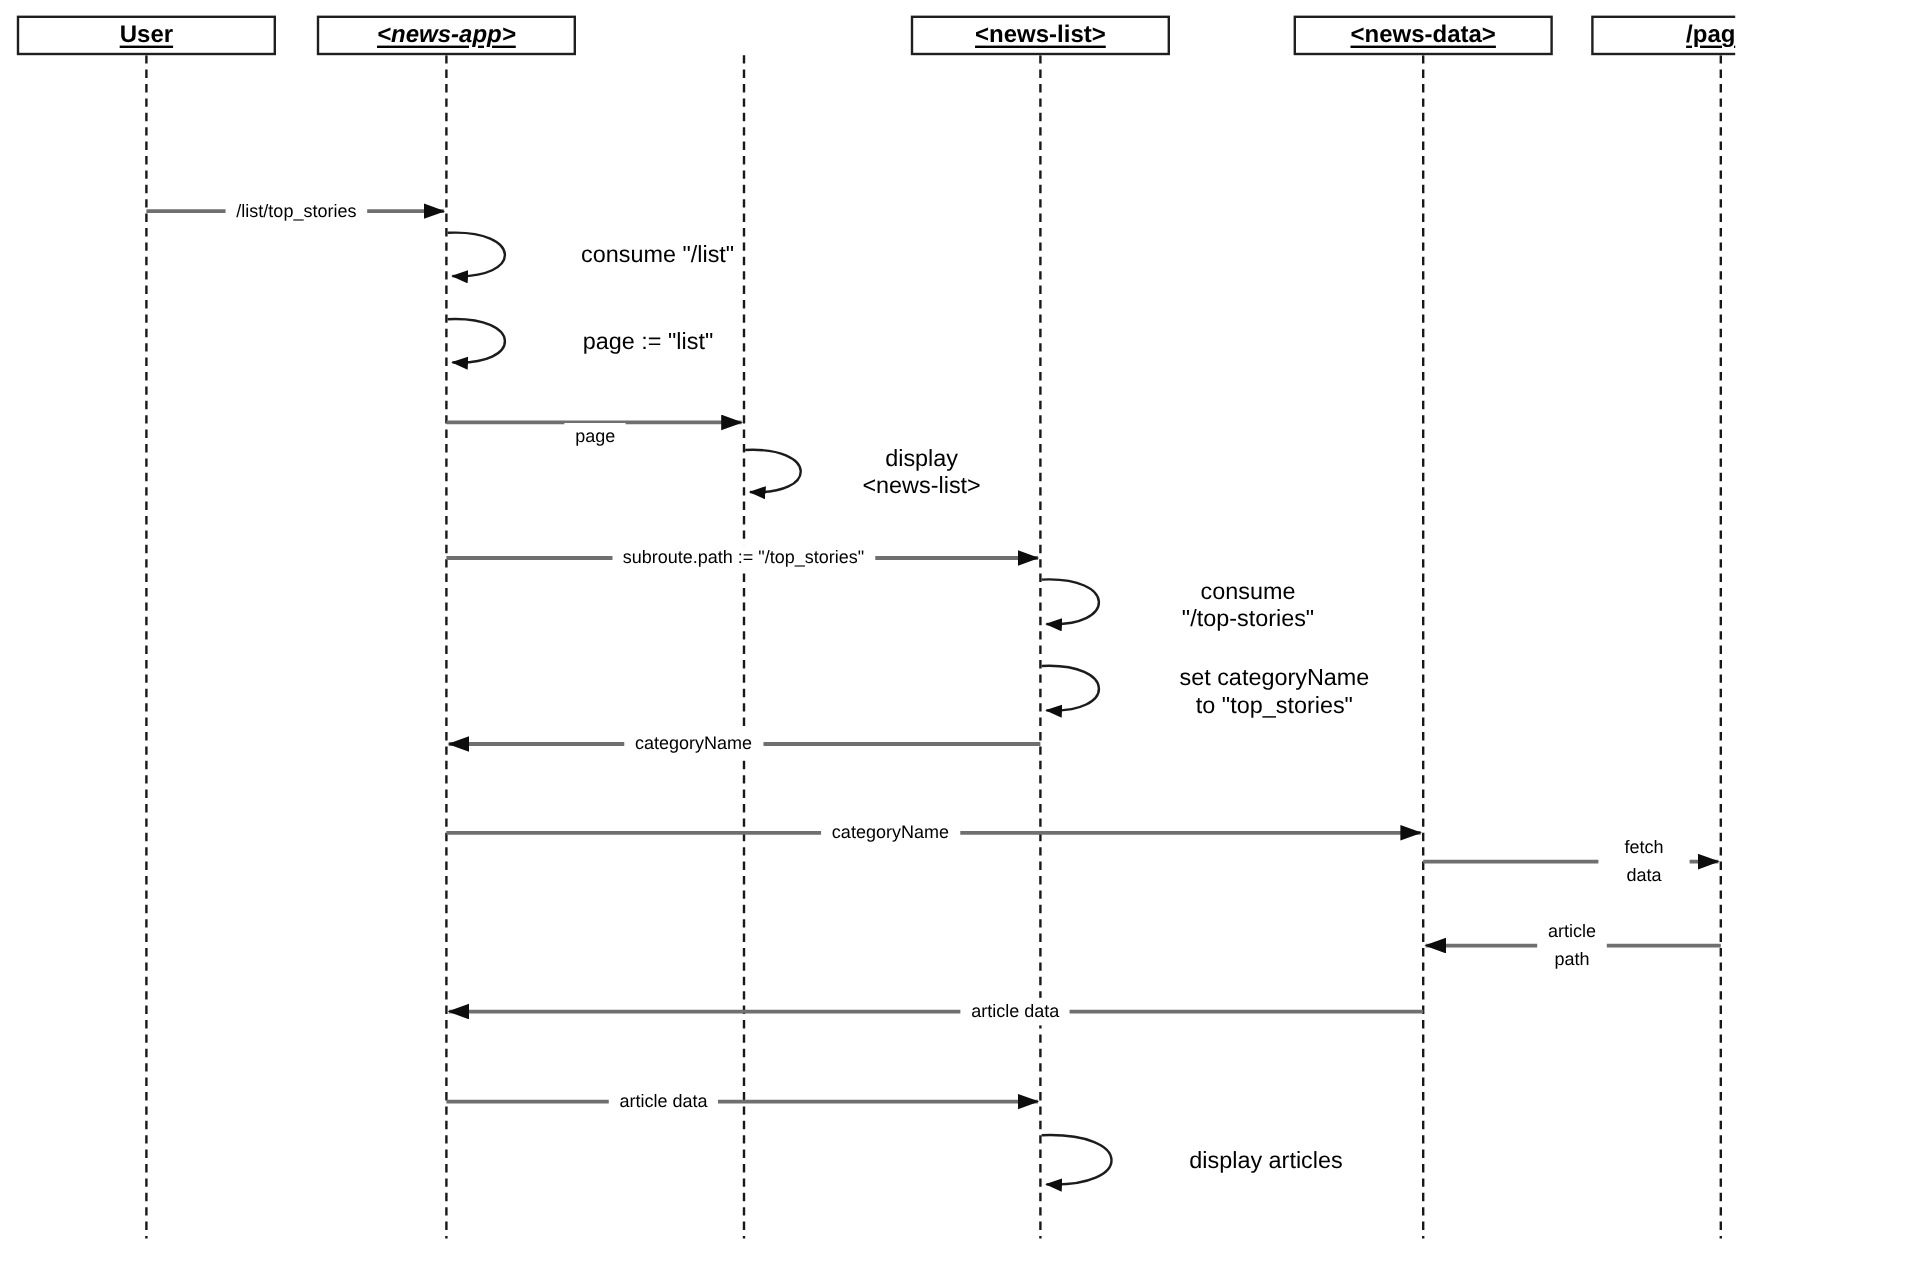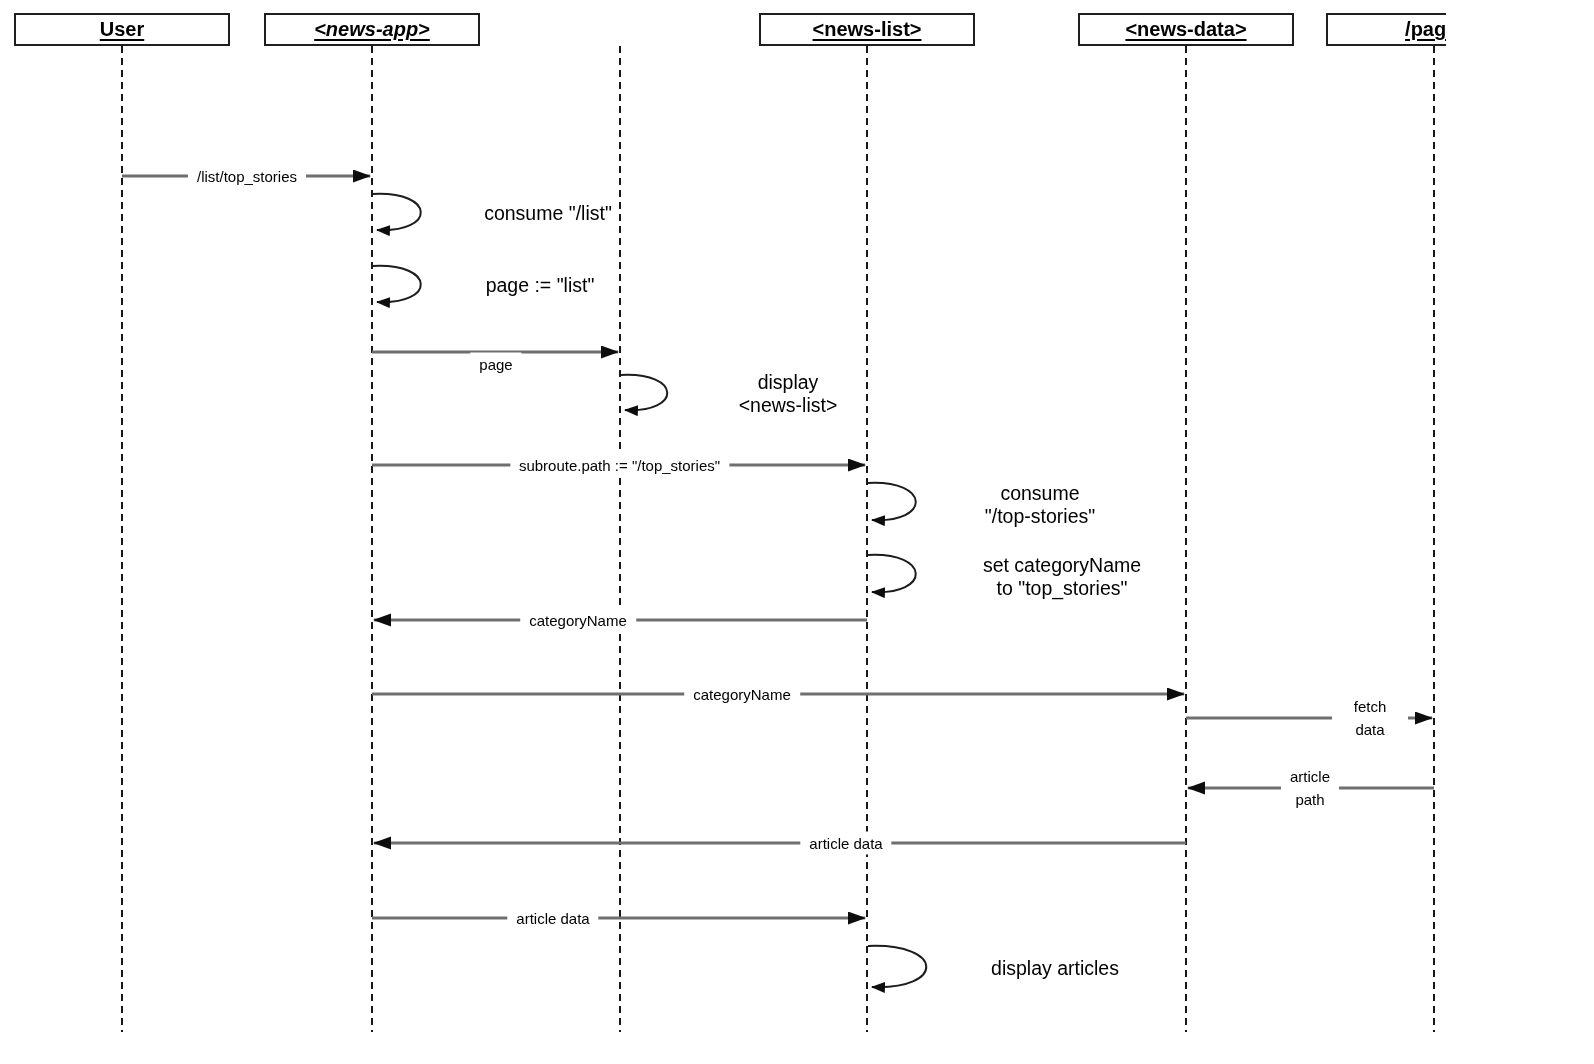--- a/index.html
+++ b/index.html
@@ -89,21 +89,21 @@
       <div class="pbox" style="left: 1078px;">
         <span>&lt;news-data&gt;</span>
       </div>
       <div class="pbox" style="left: 1326px;">
         <span>/page/</span>
       </div>
       <div class="msg-label" style="left: 247px; top: 176px;">/list/top_stories</div>
       <div class="self-label" style="left: 548px; top: 213px;">consume "/list"</div>
       <div class="self-label" style="left: 540px; top: 285px;">page := "list"</div>
       <div class="msg-label" style="left: 496px; top: 352px; margin-top: 12px;">page</div>
-      <div class="self-label" style="left: 788px; top: 394px; text-align: center;">display
+      <div class="self-label" style="left: 768px; top: 394px; text-align: center;">display
 &lt;news-list&gt;</div>
       <div class="msg-label" style="left: 619.5px; top: 465px;">subroute.path := "/top_stories"</div>
       <div class="self-label" style="left: 1040px; top: 505px;">consume
 "/top-stories"</div>
       <div class="self-label" style="left: 1062px; top: 577px;">set categoryName
 to "top_stories"</div>
       <div class="msg-label" style="left: 578px; top: 620px;">categoryName</div>
       <div class="msg-label" style="left: 742px; top: 694px;">categoryName</div>
       <div class="msg-label" style="left: 1370px; top: 718px;">fetch data</div>
       <div class="msg-label" style="left: 1310px; top: 788px;">article

